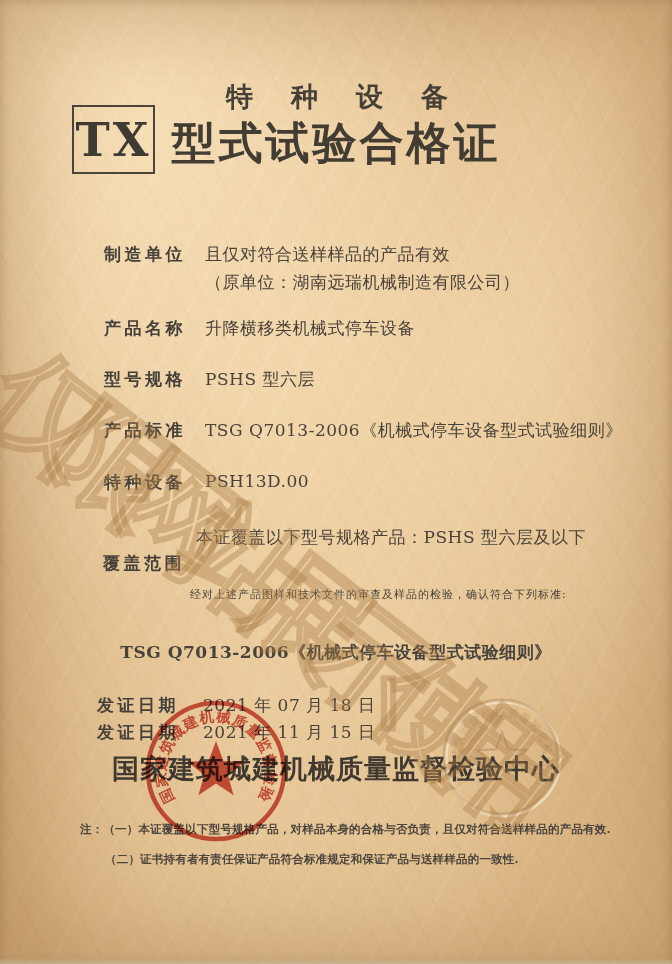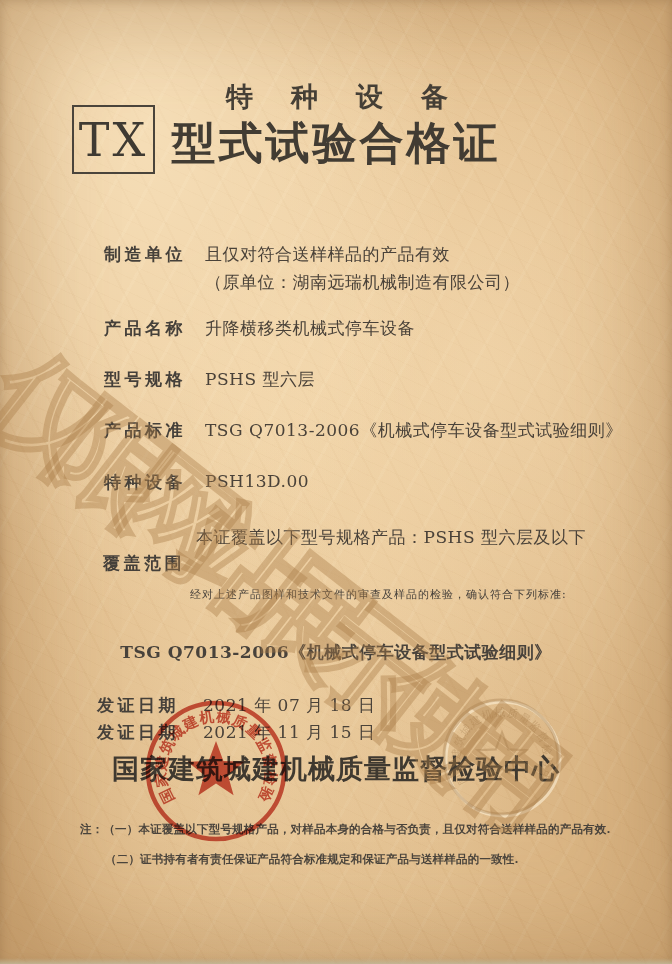--- a/index.html
+++ b/index.html
@@ -19,21 +19,21 @@
       repeating-linear-gradient(118deg, rgba(255,240,210,.12) 0 3px, rgba(0,0,0,0) 3px 31px),
       repeating-linear-gradient(25deg, rgba(186,140,86,.07) 0 1px, rgba(0,0,0,0) 1px 13px);
     box-shadow: inset 0 0 95px 18px rgba(140,95,45,.35), inset 0 0 12px rgba(90,60,30,.28);
   }
   .bottom-edge{position:absolute;left:0;right:0;bottom:0;height:6px;
     background:linear-gradient(to bottom, rgba(0,0,0,0), rgba(197,190,160,.75));}
   .abs{position:absolute;}
   .tx-box{
     left:72px;top:105px;width:79px;height:65px;border:2px solid #4a443b;
     display:flex;align-items:center;justify-content:center;
-    font-size:46px;letter-spacing:3px;color:#3f3a32;
+    font-size:46px;letter-spacing:3px;color:#3f3a32;font-weight:bold;
   }
   .category{
     left:0;right:0;top:79px;text-align:center;
     font-size:27px;font-weight:700;letter-spacing:38px;padding-left:40px;
     color:#453f36;
   }
   .main-title{
     left:0;right:0;top:114px;text-align:center;
     font-size:44px;font-weight:700;letter-spacing:3px;color:#423c33;
   }

